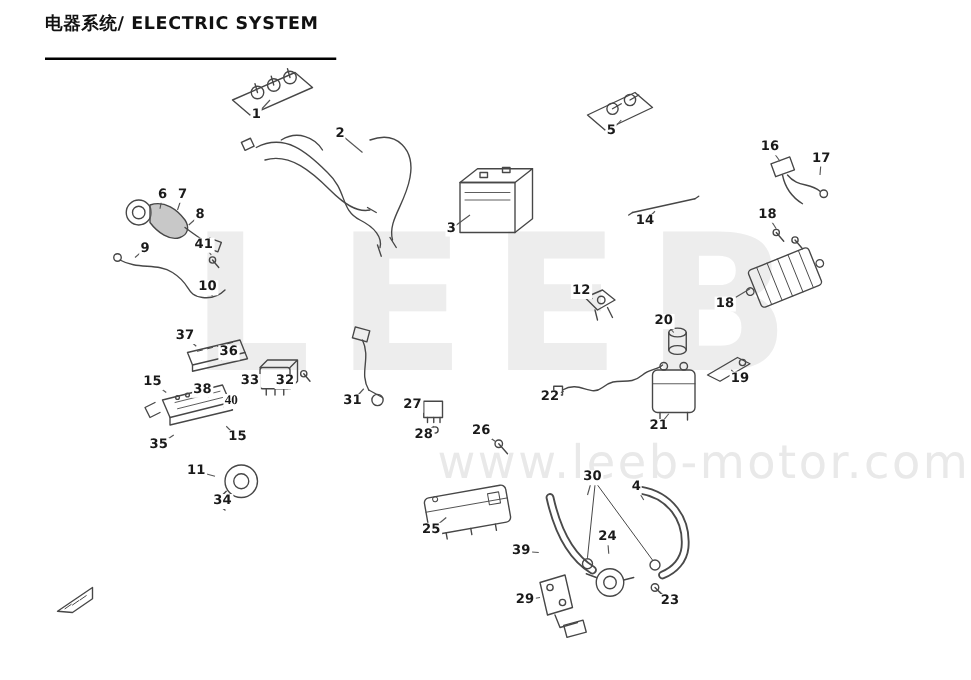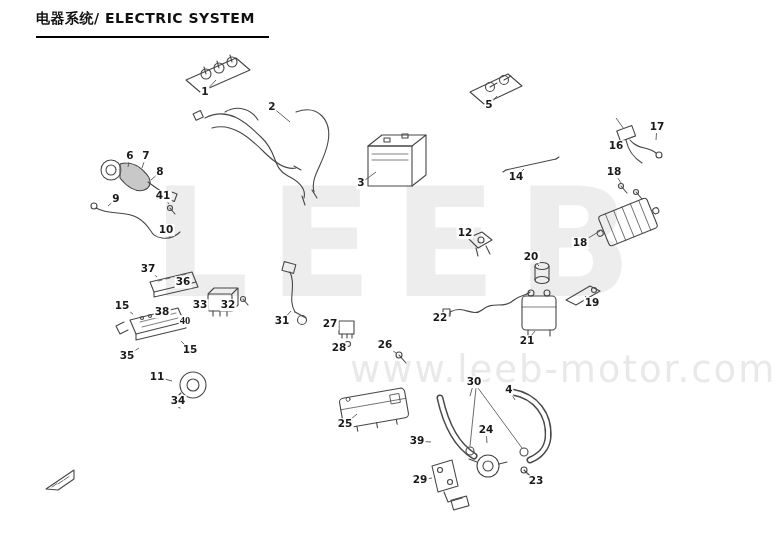--- a/index.html
+++ b/index.html
@@ -1,20 +1,20 @@
 <!DOCTYPE html>
 <html><head>
 <meta charset="utf-8">
 <style>
   html,body{margin:0;padding:0;background:#ffffff;}
   #page{position:relative;width:777px;height:544px;background:#ffffff;overflow:hidden;
         font-family:"DejaVu Sans","Liberation Sans",sans-serif;}
   
   #title{position:absolute;left:36px;top:8px;font-size:14px;font-weight:bold;color:#111;
-         border-bottom:2px solid #000;padding:2px 14px 8px 0;letter-spacing:0.5px;z-index:6;}
+         border-bottom:2px solid #000;padding:2px 14px 18px 0;letter-spacing:0.5px;z-index:6;}
   
   .wm-logo{position:absolute;left:152px;top:168px;font-size:152px;font-weight:bold;
            color:#ededed;letter-spacing:20px;line-height:1;z-index:0;user-select:none;}
   .wm-url{position:absolute;left:350px;top:348px;font-size:37px;color:#e9e9e9;
           letter-spacing:2px;z-index:0;user-select:none;text-align:right;}
   
   svg.layer{position:absolute;left:0;top:0;width:777px;height:544px;}
   #artwork{z-index:2;}
   #leaders{z-index:3;}
   #leaders line{stroke:#555;stroke-width:0.9;}
@@ -293,21 +293,21 @@
       <div class="callout" style="left: 146px; top: 156px;">7</div>
       <div class="callout" style="left: 160px; top: 172px;">8</div>
       <div class="callout" style="left: 116px; top: 199px;">9</div>
       <div class="callout" style="left: 166px; top: 230px;">10</div>
       <div class="callout" style="left: 157px; top: 377px;">11</div>
       <div class="callout" style="left: 465px; top: 233px;">12</div>
       <div class="callout" style="left: 614px; top: 172px;">18</div>
       <div class="callout" style="left: 516px; top: 177px;">14</div>
       <div class="callout" style="left: 122px; top: 306px;">15</div>
       <div class="callout" style="left: 190px; top: 350px;">15</div>
-      <div class="callout" style="left: 616px; top: 118px; margin-top: 28px;">16</div>
+      <div class="callout" style="left: 616px; top: 118px;">16</div>
       <div class="callout" style="left: 657px; top: 127px;">17</div>
       <div class="callout" style="left: 580px; top: 243px;">18</div>
       <div class="callout" style="left: 592px; top: 303px;">19</div>
       <div class="callout" style="left: 531px; top: 257px;">20</div>
       <div class="callout" style="left: 527px; top: 341px;">21</div>
       <div class="callout" style="left: 440px; top: 318px;">22</div>
       <div class="callout" style="left: 536px; top: 481px;">23</div>
       <div class="callout" style="left: 486px; top: 430px;">24</div>
       <div class="callout" style="left: 345px; top: 424px;">25</div>
       <div class="callout" style="left: 385px; top: 345px; text-align: center;">26</div>

